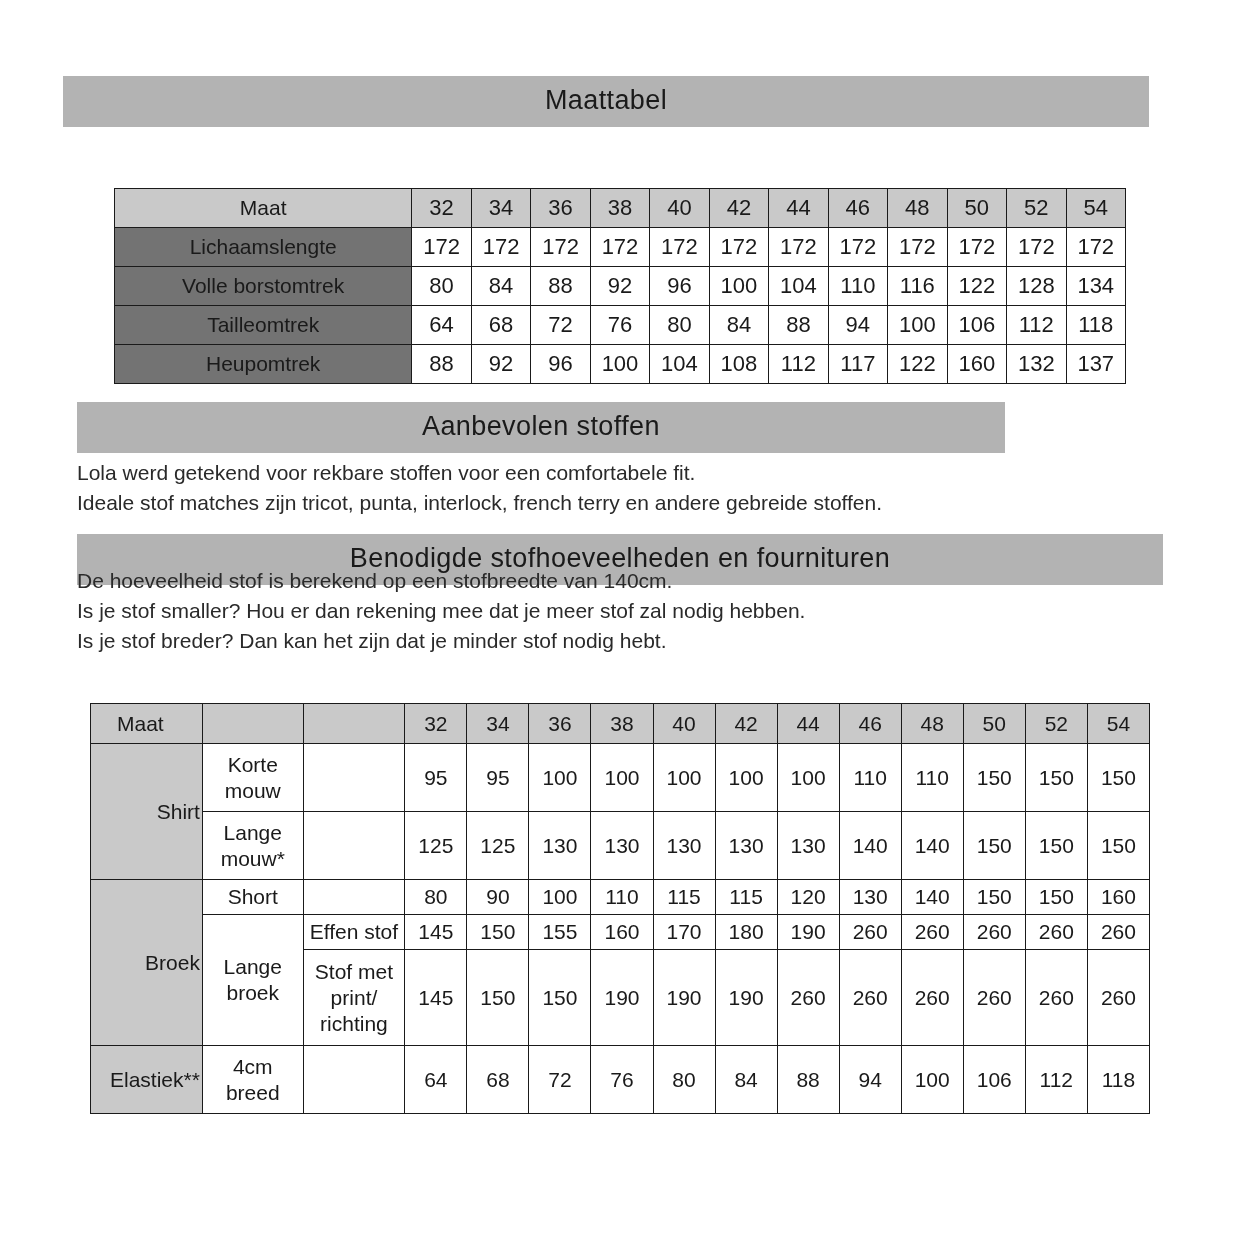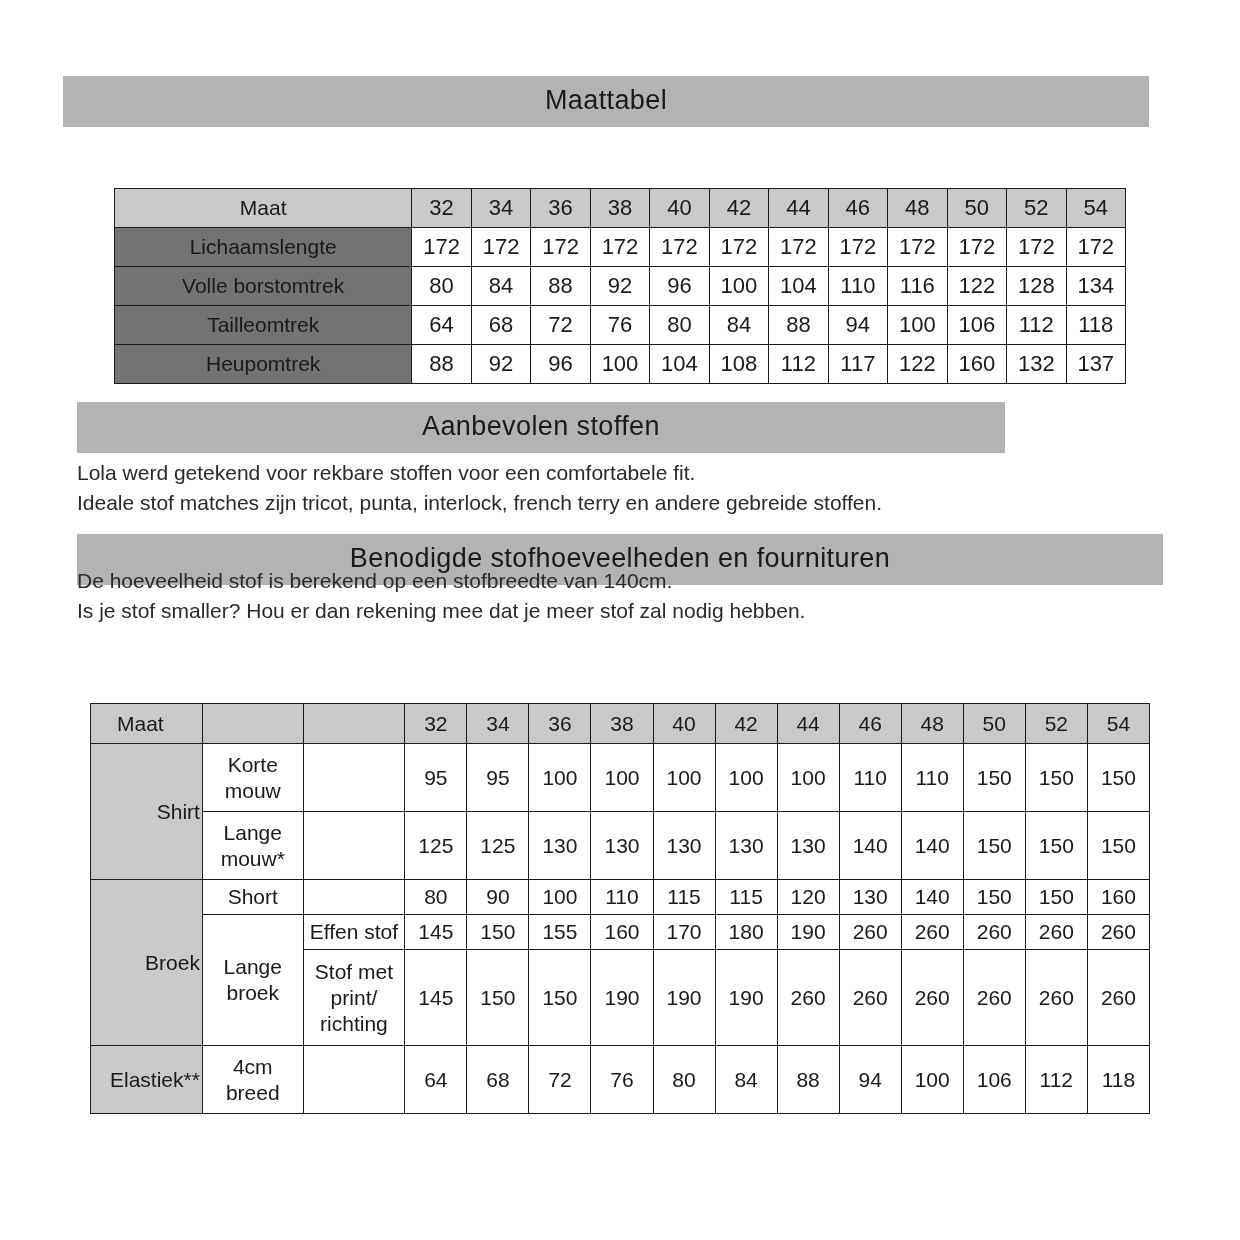--- a/index.html
+++ b/index.html
@@ -188,20 +188,21 @@
   <div class="banner banner-stoffen">Aanbevolen stoffen</div>
   <div class="para para-stoffen">
     <div>Lola werd getekend voor rekbare stoffen voor een comfortabele fit.</div>
     <div>Ideale stof matches zijn tricot, punta, interlock, french terry en andere gebreide stoffen.</div>
   </div>
 
   <div class="banner banner-benodigd">Benodigde stofhoeveelheden en fournituren</div>
   <div class="para para-benodigd">
     <div>De hoeveelheid stof is berekend op een stofbreedte van 140cm.</div>
     <div>Is je stof smaller? Hou er dan rekening mee dat je meer stof zal nodig hebben.</div>
+    <div>Is je stof breder? Dan kan het zijn dat je minder stof nodig hebt.</div>
   </div>
 
   <table class="fab-table">
     <tbody>
         <tr class="header">
       <td class="c1">Maat</td>
       <td class="c2 plain"></td>
       <td class="c3 plain"></td>
       <td class="v">32</td>
       <td class="v">34</td>

